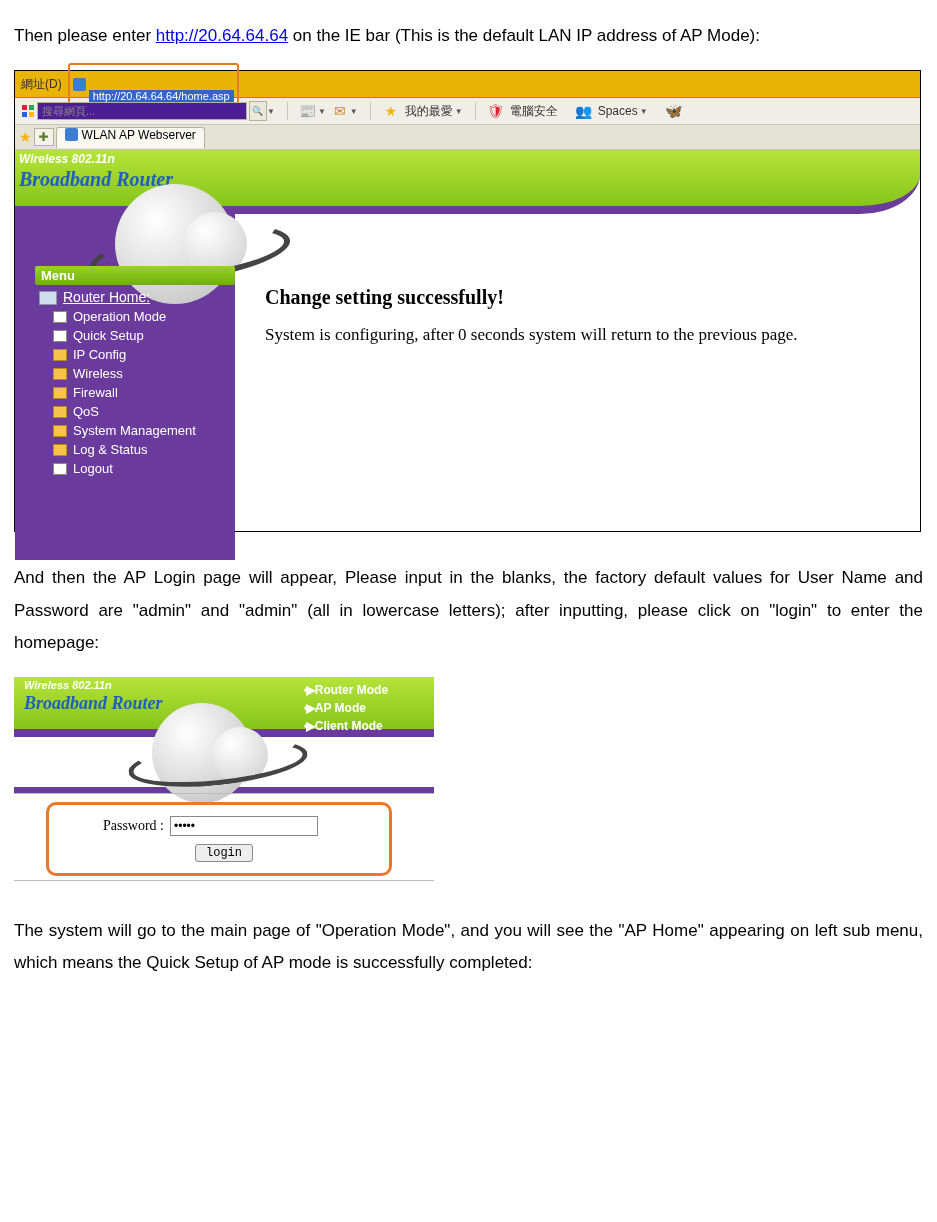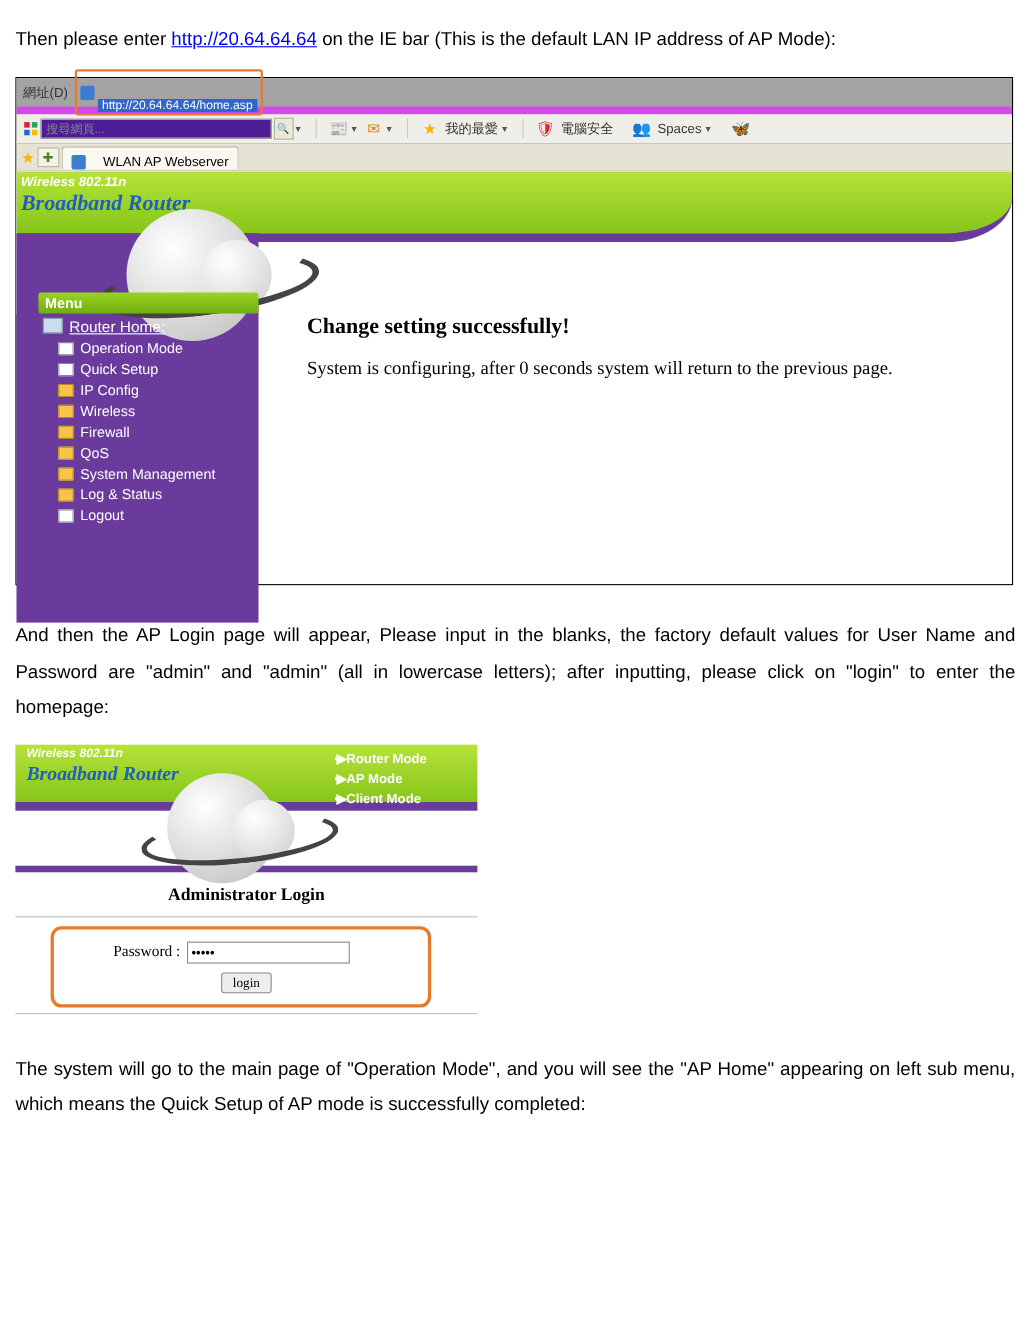--- a/index.html
+++ b/index.html
@@ -28,22 +28,22 @@
     margin-bottom: 30px;
     font-family: "Microsoft JhengHei", Arial, sans-serif;
     font-size: 12px;
     line-height: normal;
     text-align: left;
   }
   .ie-addr-row {
     display: flex;
     align-items: center;
     height: 26px;
-    background: #a3a3a3;
-    border-bottom: 7px solid #d946ef;
+    background: #eab308;
+    border-bottom: 1px solid #d946ef;
   }
   .ie-addr-label { padding: 0 6px; color: #333; }
   .ie-addr-box {
     border: 2px solid #e57a2c;
     border-radius: 3px;
     padding: 1px 3px;
     display: flex;
     align-items: center;
     gap: 3px;
   }
@@ -85,21 +85,21 @@
     background: #e5e3d5; border-bottom: 1px solid #c9c7bb;
     padding-left: 4px; gap: 2px;
   }
   .ie-tab-star { color:#f7b500; font-size:14px; }
   .ie-tab-plus {
     width:18px; height:16px; border:1px solid #b5b399; background:#f4f3ea;
     display:flex; align-items:center; justify-content:center; color:#5b7a2a;
   }
   .ie-tab {
     height: 20px; border:1px solid #b5b399; border-bottom:none;
-    background:#f9f8f1; display:flex; align-items:flex-end; gap:16px; padding:0 8px;
+    background:#f9f8f1; display:flex; align-items:flex-start; gap:4px; padding:0 8px;
     border-radius: 3px 3px 0 0;
   }
   .router-banner {
     position: relative; height: 130px; background: #fff;
   }
   .green-band {
     position:absolute; left:0; right:0; top:0; height:56px;
     background: linear-gradient(#b6e33a, #86c51a);
     border-bottom: 8px solid #6a3a9c;
     border-bottom-right-radius: 60px 40px;
@@ -137,36 +137,36 @@
     position:absolute; left:20px; top:0; width:200px;
     color:#fff; font-size:13px;
   }
   .menu-hdr {
     background: linear-gradient(#9ad421,#6fae12); color:#fff;
     font-weight:bold; padding:2px 6px; border-radius:2px;
     display:flex; align-items:center; gap:4px; font-size:13px;
   }
   .menu-root {
     color:#fff; padding:4px 2px 2px 4px; font-size:14px;
-    display:flex; align-items:flex-start; gap:6px; text-decoration: underline;
+    display:flex; align-items:flex-end; gap:6px; text-decoration: underline;
   }
   .menu-item {
     display:flex; align-items:center; gap:6px; padding:2px 0 2px 18px;
     color:#fff; font-size:13px;
   }
   .file-icon, .folder-icon {
     width:14px; height:12px; display:inline-block; border-radius:1px;
   }
   .file-icon { background:#fff; box-shadow: inset 0 0 0 1px #888; }
   .folder-icon { background:#f7c34a; box-shadow: inset 0 0 0 1px #b88a1c; }
   .pc-icon {
     width:16px; height:12px; background:#cde; display:inline-block; border:1px solid #89a;
   }
   .content-area {
-    position:absolute; left:264px; top:20px; right:10px;
+    position:absolute; left:250px; top:20px; right:10px;
     font-family: "Times New Roman", serif; color:#000; line-height: normal;
   }
   .content-area .hdr { font-size:20px; font-weight:bold; margin-bottom:16px; }
   .content-area .sub { font-size:17px; }
 
   
   .shot2-wrap { margin: 10px 0 34px 0; }
   .shot2 {
     width: 420px;
     font-family: Arial, sans-serif;
@@ -232,21 +232,21 @@
     font-family: "Times New Roman", serif; font-size:14px;
   }
   .s2-row label { width:88px; text-align:right; }
   .s2-row input {
     width:140px; height:18px; border:1px solid #888; font-size:12px; padding:0 3px;
     font-family: Arial, sans-serif;
   }
   .s2-btnrow { text-align:center; margin-top:6px; }
   .s2-btn {
     border:1px solid #888; background:#eee; border-radius:3px;
-    padding:1px 10px; font-size:12px; font-family: Liberation Serif, serif;
+    padding:1px 10px; font-size:12px; font-family: Liberation Mono, monospace;
   }
   .s2-bottom-rule { border-top:1px solid #bbb; margin-top:10px; }
 </style>
 </head>
 <body>
 
 <p class="para">
   <span>Then please enter </span>
   <a class="url" href="#">http://20.64.64.64</a>
   <span> on the IE bar (This is the default LAN IP address of AP Mode):</span>
@@ -380,21 +380,20 @@
         <div>Router Mode</div>
         <div>AP Mode</div>
         <div>Client Mode</div>
       </div>
       <div class="s2-sphere">
         <div class="big"></div>
           <div class="small"></div>
           <div class="ring"></div>
       </div>
     </div>
-    <div class="s2-login-hdr">Administrator Login</div>
     <div class="s2-form">
       <div class="s2-outline"></div>
       <div class="s2-row">
         <label>Password :</label>
         <input type="text" value="•••••" style="">
       </div>
       <div class="s2-btnrow">
         <button class="s2-btn">login</button>
       </div>
     </div>

